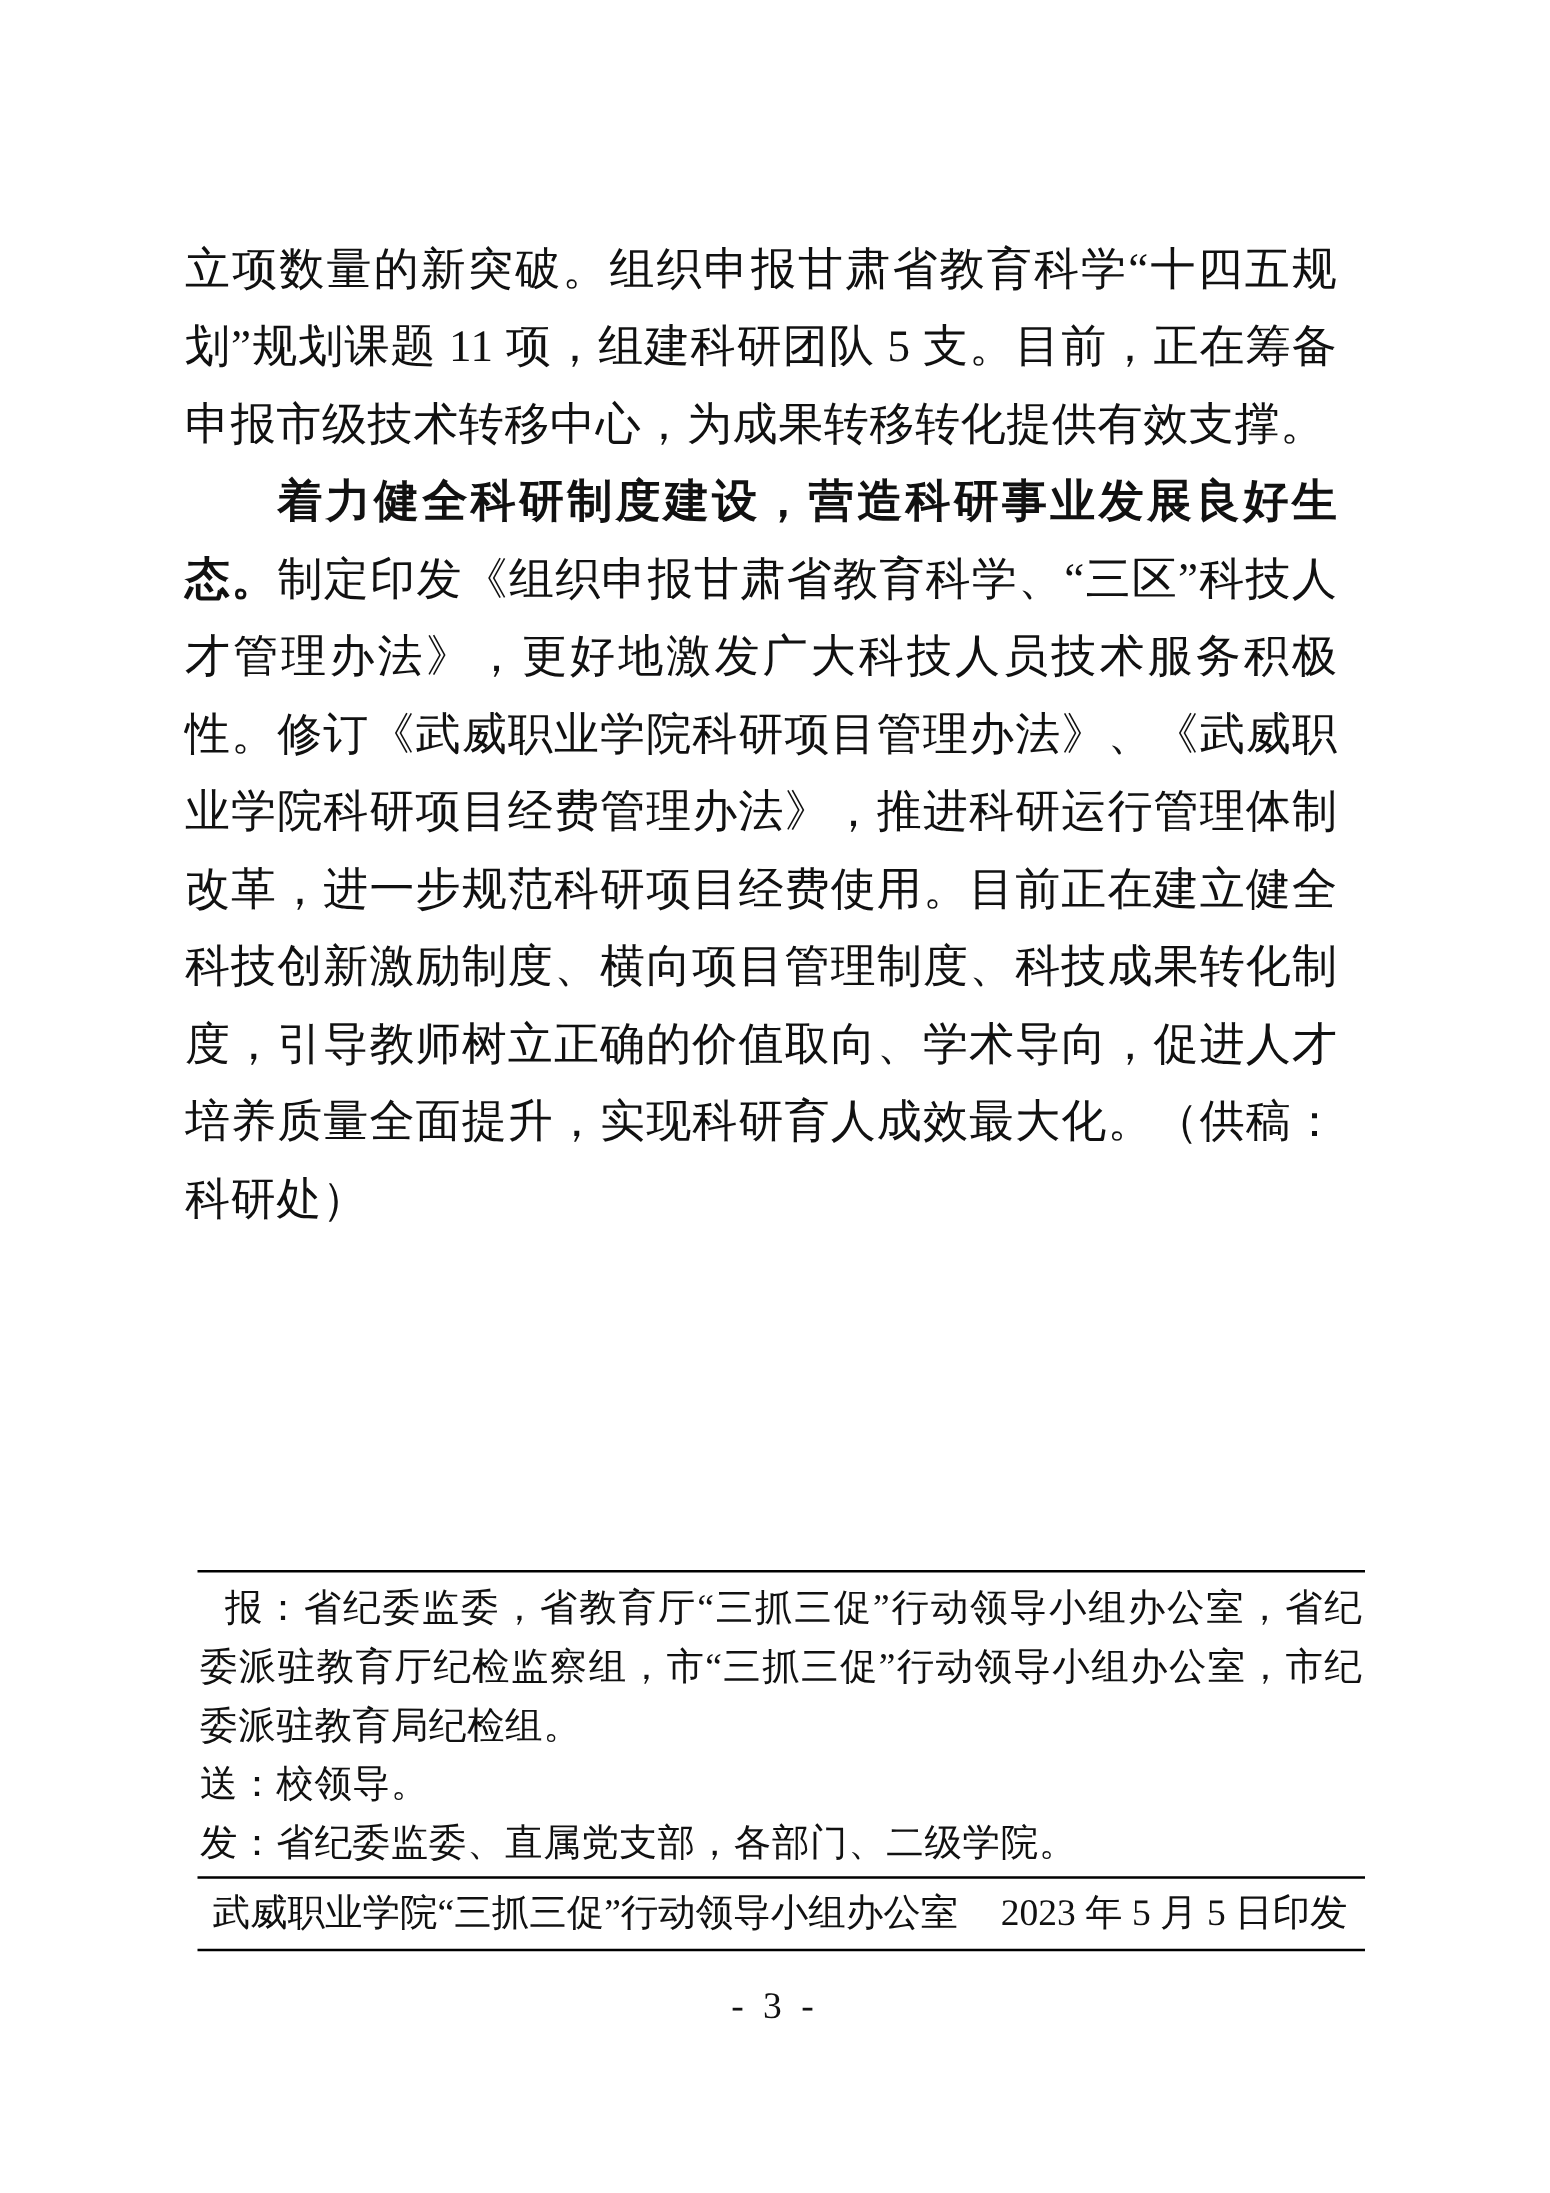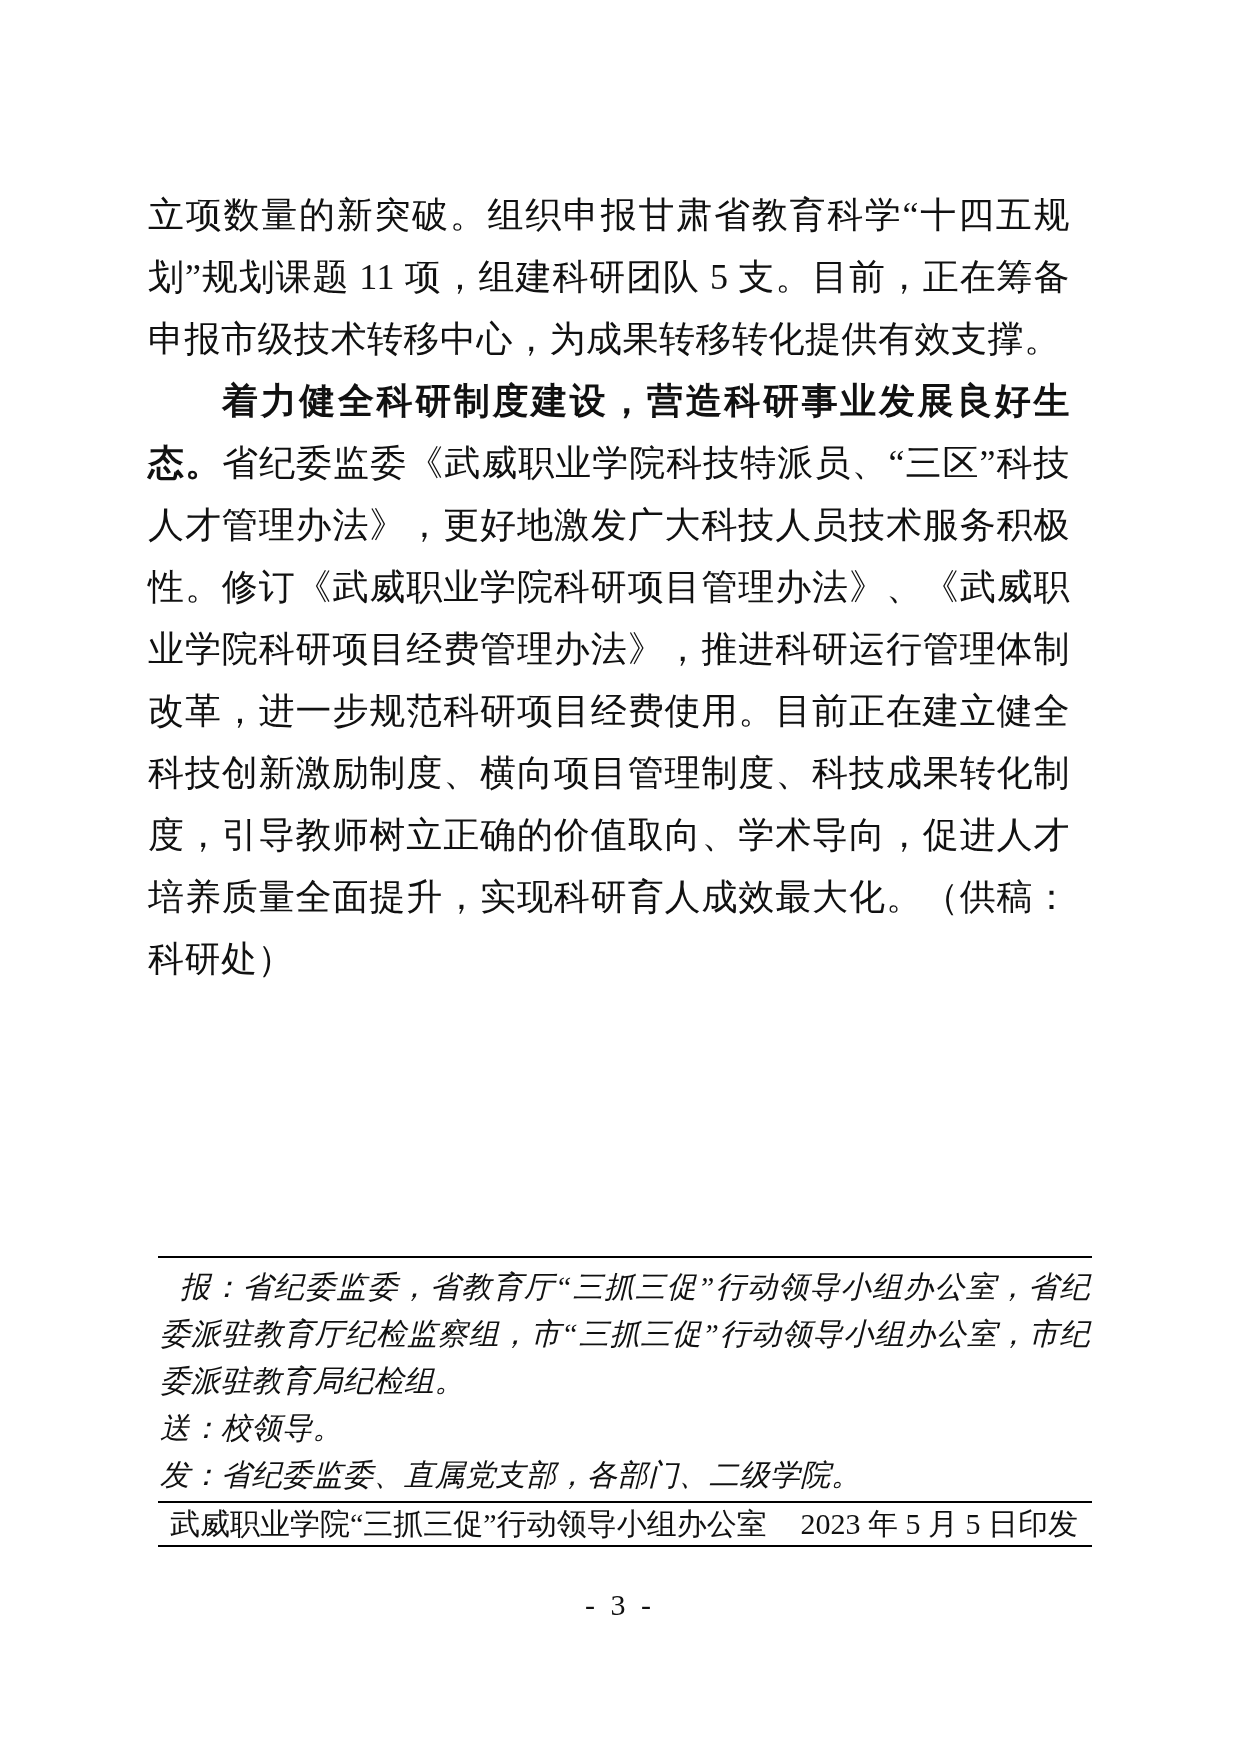--- a/index.html
+++ b/index.html
@@ -43,29 +43,28 @@
     border: none;
     border-top: 2px solid #000;
     margin: 0;
     height: 0;
   }
   .f-para {
     margin: 0;
     line-height: 47px;
     text-align: justify;
     letter-spacing: 0.5px;
-    font-style: italic;
   }
   .f-block { padding: 5px 2px 3px 2px; }
   .cc-line { text-indent: 20px; }
   .issuer-row {
     display: flex;
     justify-content: space-between;
     align-items: center;
-    height: 42px;
+    height: 56px;
     padding: 0 14px 0 12px;
     line-height: 50px;
     white-space: nowrap;
   }
   .page-number {
     position: absolute;
     top: 1588px;
     left: 0;
     width: 100%;
     text-align: center;
@@ -73,21 +72,21 @@
     letter-spacing: 4px;
   }
 </style>
 </head>
 <body>
 
 <div class="page">
 
   <div class="doc-body">
     <p class="para">立项数量的新突破。组织申报甘肃省教育科学“十四五规划”规划课题 11 项，组建科研团队 5 支。目前，正在筹备申报市级技术转移中心，为成果转移转化提供有效支撑。</p>
-    <p class="para para-indent"><span class="bold-lead">着力健全科研制度建设，营造科研事业发展良好生态。</span><span>省纪委监委《武威职业学院科技特派员、“三区”科技人才管理办法》，更好地激发广大科技人员技术服务积极性。修订《武威职业学院科研项目管理办法》、《武威职业学院科研项目经费管理办法》，推进科研运行管理体制改革，进一步规范科研项目经费使用。目前正在建立健全科技创新激励制度、横向项目管理制度、科技成果转化制度，引导教师树立正确的价值取向、学术导向，促进人才培养质量全面提升，实现科研育人成效最大化。（供稿：科研处）</span></p>
+    <p class="para para-indent"><span class="bold-lead">着力健全科研制度建设，营造科研事业发展良好生态。</span><span>制定印发《组织申报甘肃省教育科学、“三区”科技人才管理办法》，更好地激发广大科技人员技术服务积极性。修订《武威职业学院科研项目管理办法》、《武威职业学院科研项目经费管理办法》，推进科研运行管理体制改革，进一步规范科研项目经费使用。目前正在建立健全科技创新激励制度、横向项目管理制度、科技成果转化制度，引导教师树立正确的价值取向、学术导向，促进人才培养质量全面提升，实现科研育人成效最大化。（供稿：科研处）</span></p>
   </div>
 
   <div class="doc-footer">
     <hr class="rule">
     <div class="f-block">
       <p class="f-para cc-line">报：省纪委监委，省教育厅“三抓三促”行动领导小组办公室，省纪委派驻教育厅纪检监察组，市“三抓三促”行动领导小组办公室，市纪委派驻教育局纪检组。</p>
       <p class="f-para">送：校领导。</p>
       <p class="f-para">发：省纪委监委、直属党支部，各部门、二级学院。</p>
     </div>
     <hr class="rule">

